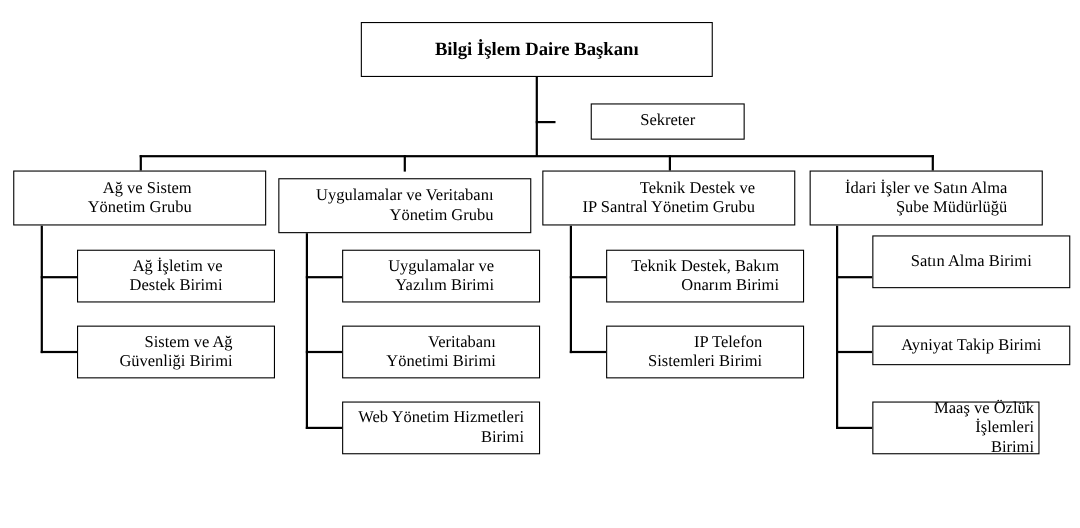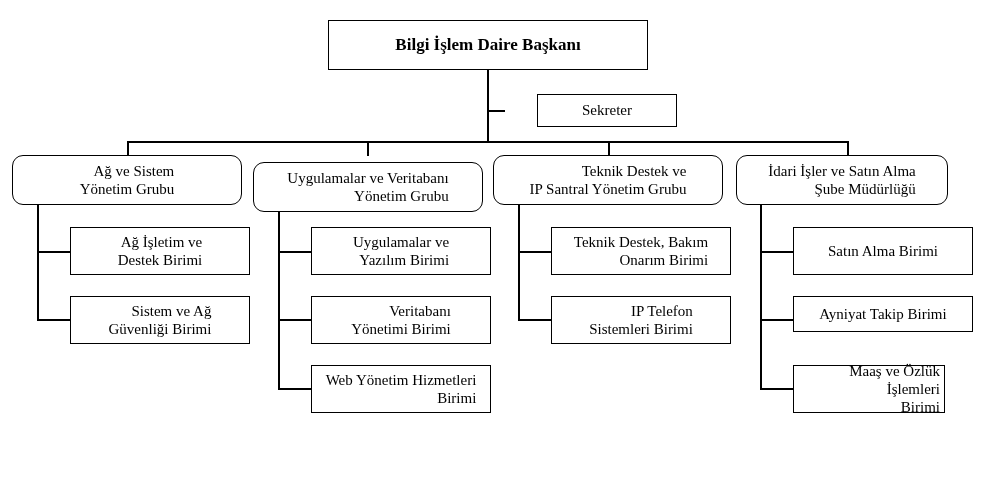--- a/index.html
+++ b/index.html
@@ -36,21 +36,20 @@
   }
   .node.root {
     font-weight: bold;
     font-size: 17px;
   }
   .node.assistant {
     font-size: 15px;
   }
   .node.group {
     font-size: 15px;
-    border-radius: 11px;
   }
   .node.unit {
     font-size: 15px;
   }
   .line {
     position: absolute;
     background: #000000;
     z-index: 1;
   }
 </style>
@@ -136,21 +135,21 @@
   </div>
   <div class="node unit" style="left:551px; top:296px; width:180px; height:48px;">
     <span class="label">IP Telefon
 Sistemleri Birimi</span>
   </div>
 
   <div class="node group" style="left:736px; top:155px; width:212px; height:50px;">
     <span class="label">İdari İşler ve Satın Alma
 Şube Müdürlüğü</span>
   </div>
-  <div class="node unit" style="left:793px; top:227px; width:180px; height:48px;">
+  <div class="node unit" style="left:793px; top:214px; width:180px; height:48px;">
     <span class="label">Satın Alma Birimi</span>
   </div>
   <div class="node unit" style="left:793px; top:296px; width:180px; height:36px;">
     <span class="label">Ayniyat Takip Birimi</span>
   </div>
   <div class="node unit" style="left:793px; top:365px; width:152px; height:48px;">
     <span class="label">Maaş ve Özlük İşlemleri
 Birimi</span>
   </div>
 

